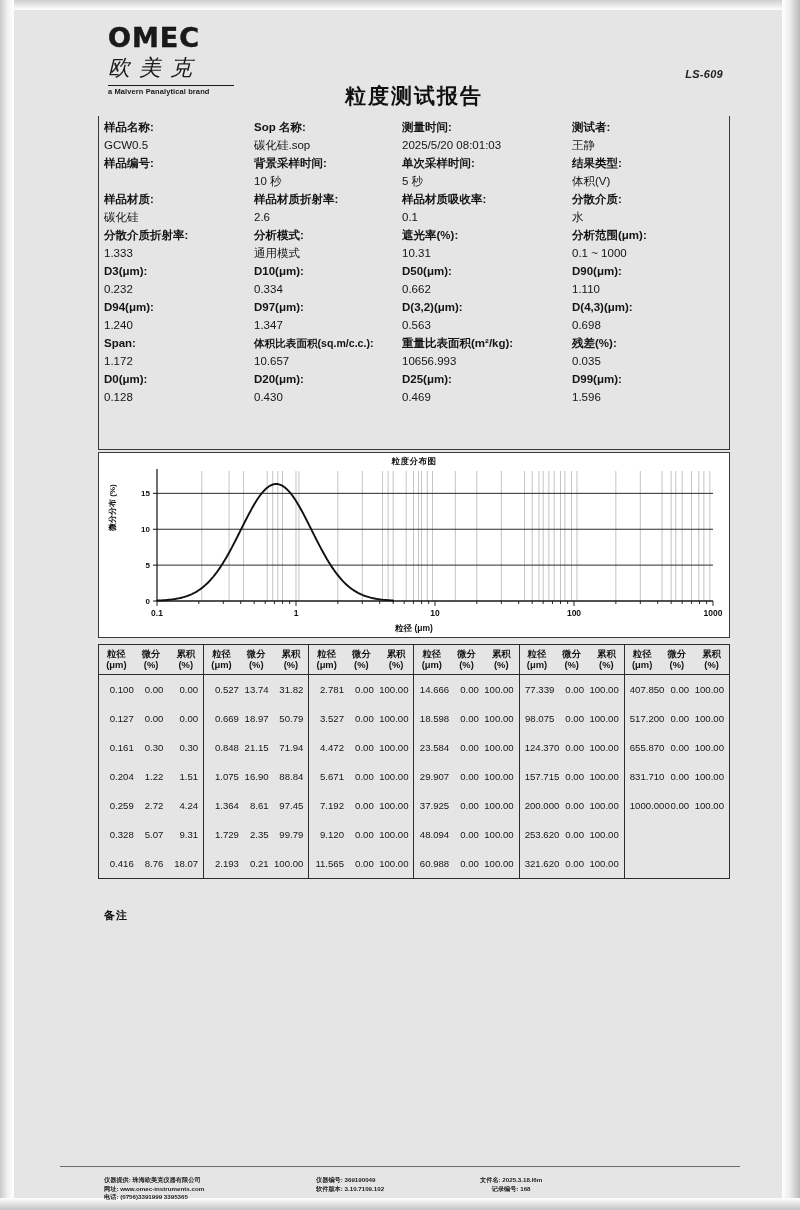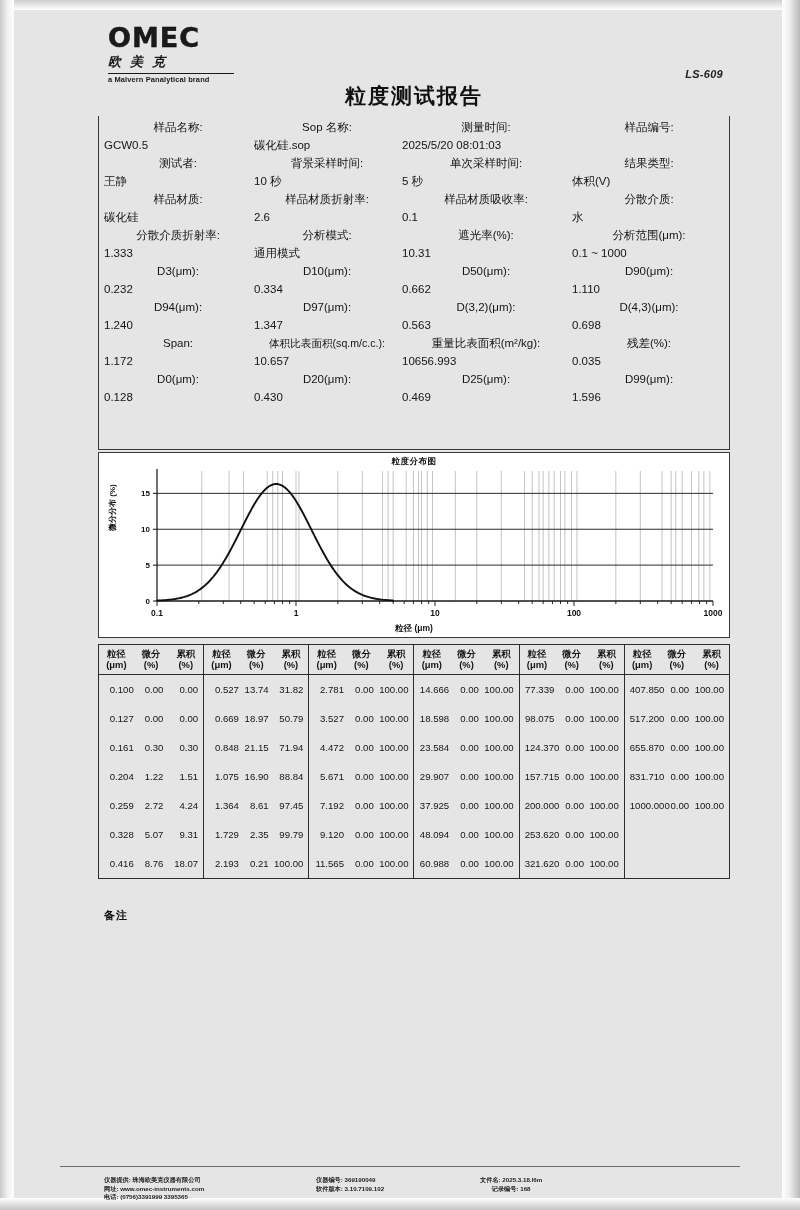--- a/index.html
+++ b/index.html
@@ -46,22 +46,22 @@
   .logo-word {
     font-family: "DejaVu Sans", sans-serif;
     font-weight: bold;
     font-size: 27px;
     letter-spacing: 1px;
     color: #1a1a1a;
     line-height: 1;
     -webkit-text-stroke: 0.4px #000;
   }
   .logo-cn {
-    font-size: 13px;
-    font-weight: bold;
+    font-size: 22px;
+    font-weight: normal;
     letter-spacing: 9px;
     color: #1a1a1a;
     margin-top: 2px;
     font-style: italic;
   }
   .logo-sub {
     font-size: 7.5px;
     font-weight: bold;
     color: #1a1a1a;
     letter-spacing: 0.1px;
@@ -108,25 +108,24 @@
     left: 104px;
     top: 118px;
     width: 624px;
     display: grid;
     grid-template-columns: 150px 148px 170px 156px;
     row-gap: 0px;
   }
   .cell { padding: 0 2px 0 0; }
   .lbl {
     font-size: 11.5px;
-    font-weight: normal;
+    font-weight: bold;
     color: #141414;
     line-height: 18px;
     white-space: nowrap;
-    text-align: center;
   }
   .val {
     font-size: 11.5px;
     color: #141414;
     line-height: 18px;
     white-space: nowrap;
   }
   .lbl-sm { font-size: 10.6px; }
 
   
@@ -267,26 +266,26 @@
       </div>
       <div class="cell">
         <div class="lbl">Sop 名称:</div>
         <div class="val">碳化硅.sop</div>
       </div>
       <div class="cell">
         <div class="lbl">测量时间:</div>
         <div class="val">2025/5/20 08:01:03</div>
       </div>
       <div class="cell">
+        <div class="lbl">测试者:</div>
+        <div class="val">王静</div>
+      </div>
+      <div class="cell">
         <div class="lbl">样品编号:</div>
         <div class="val">&nbsp;</div>
-      </div>
-      <div class="cell">
-        <div class="lbl">测试者:</div>
-        <div class="val">王静</div>
       </div>
       <div class="cell">
         <div class="lbl">背景采样时间:</div>
         <div class="val">10 秒</div>
       </div>
       <div class="cell">
         <div class="lbl">单次采样时间:</div>
         <div class="val">5 秒</div>
       </div>
       <div class="cell">

